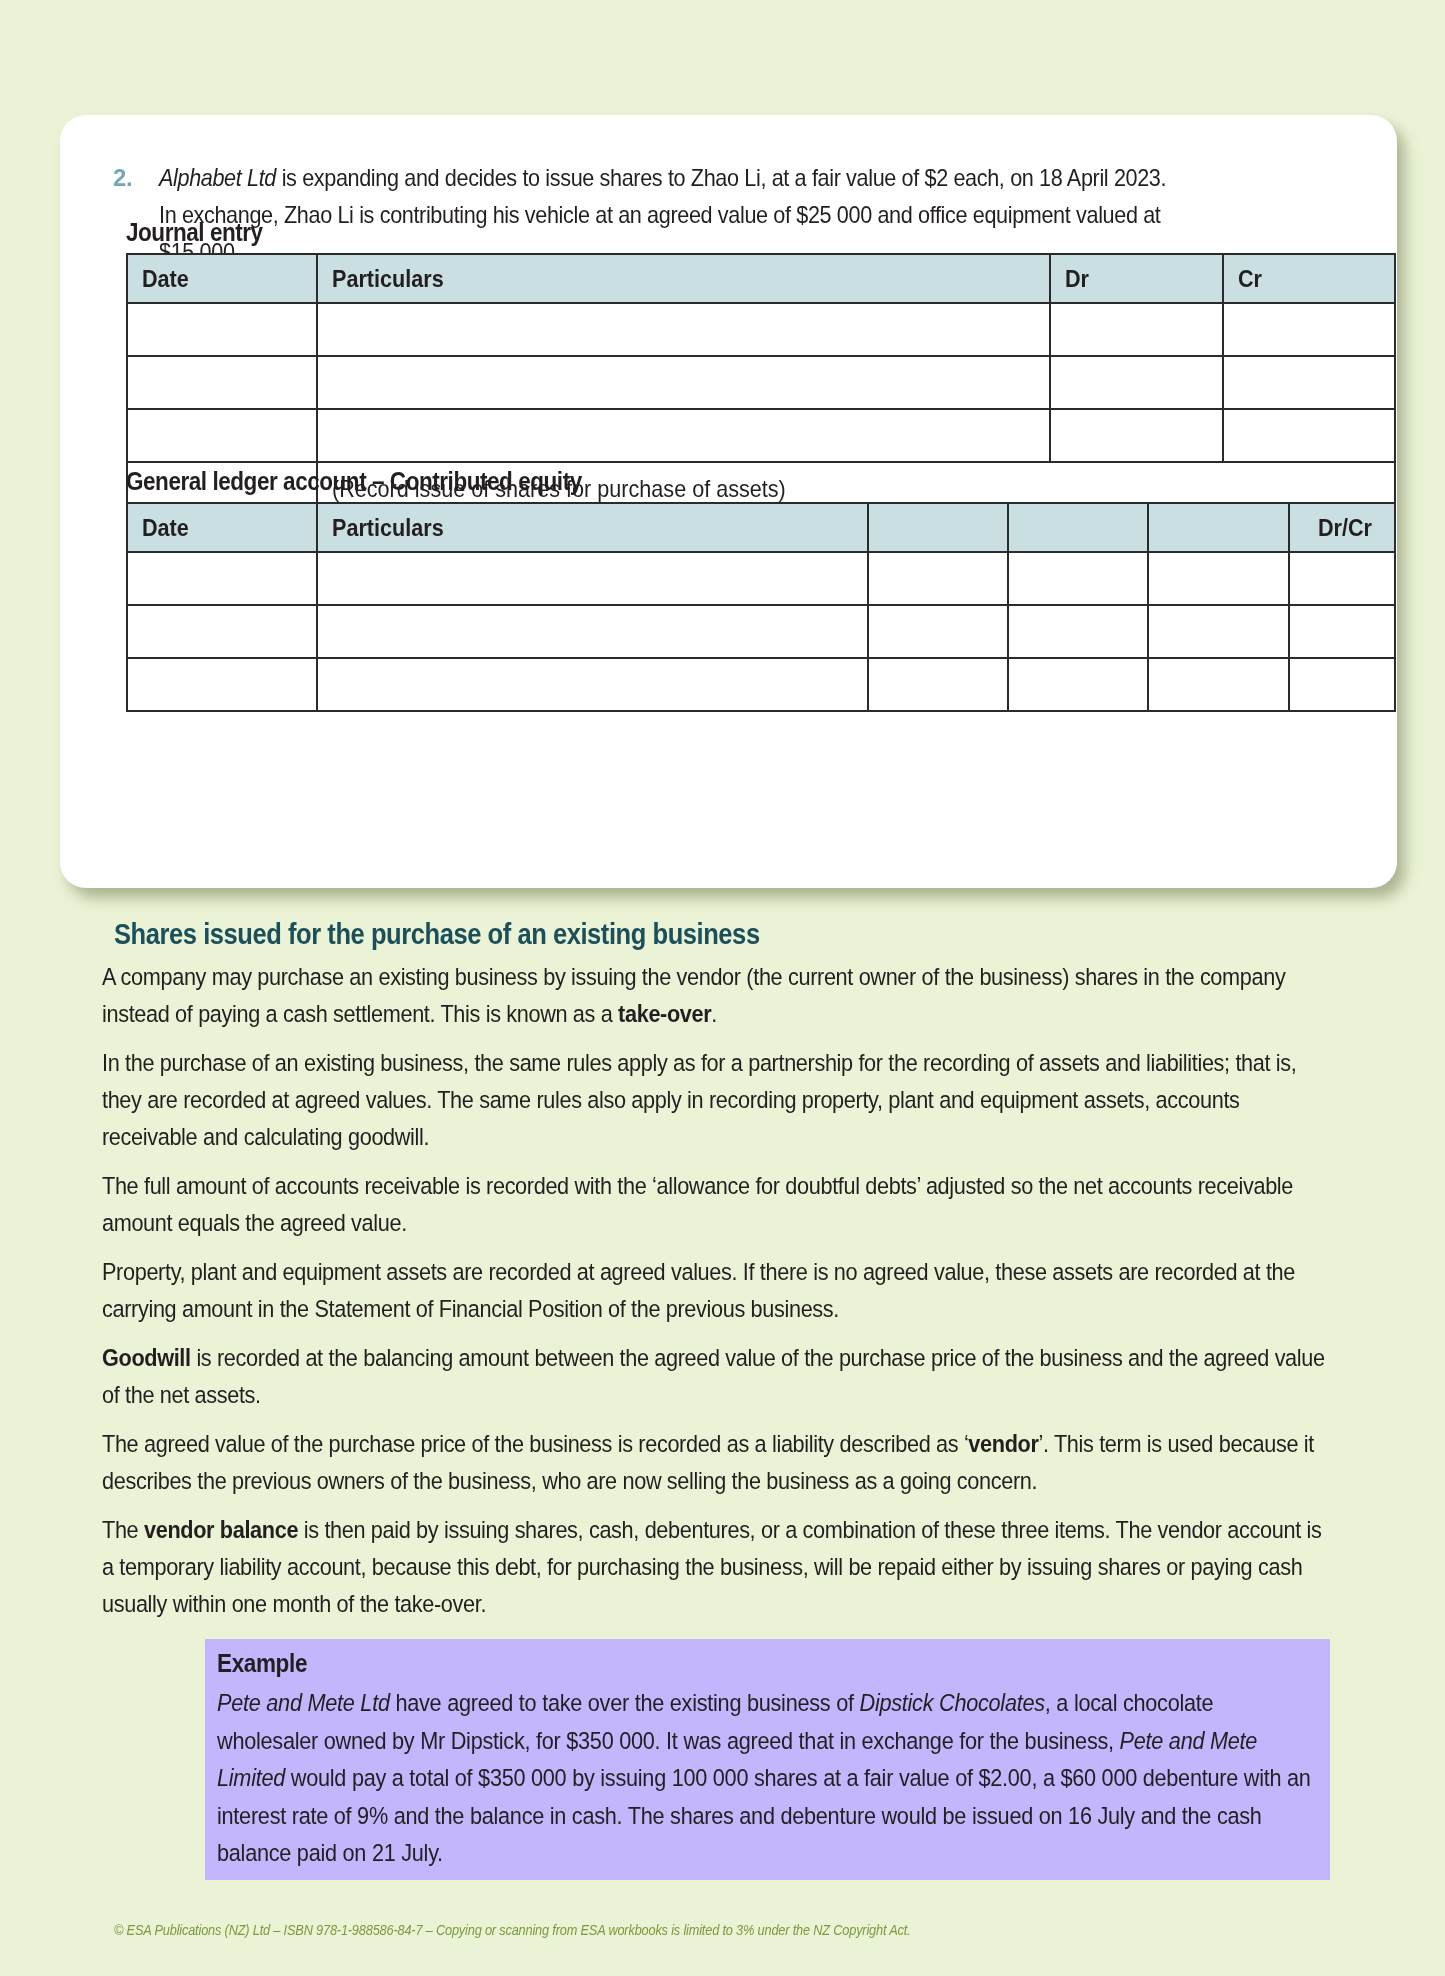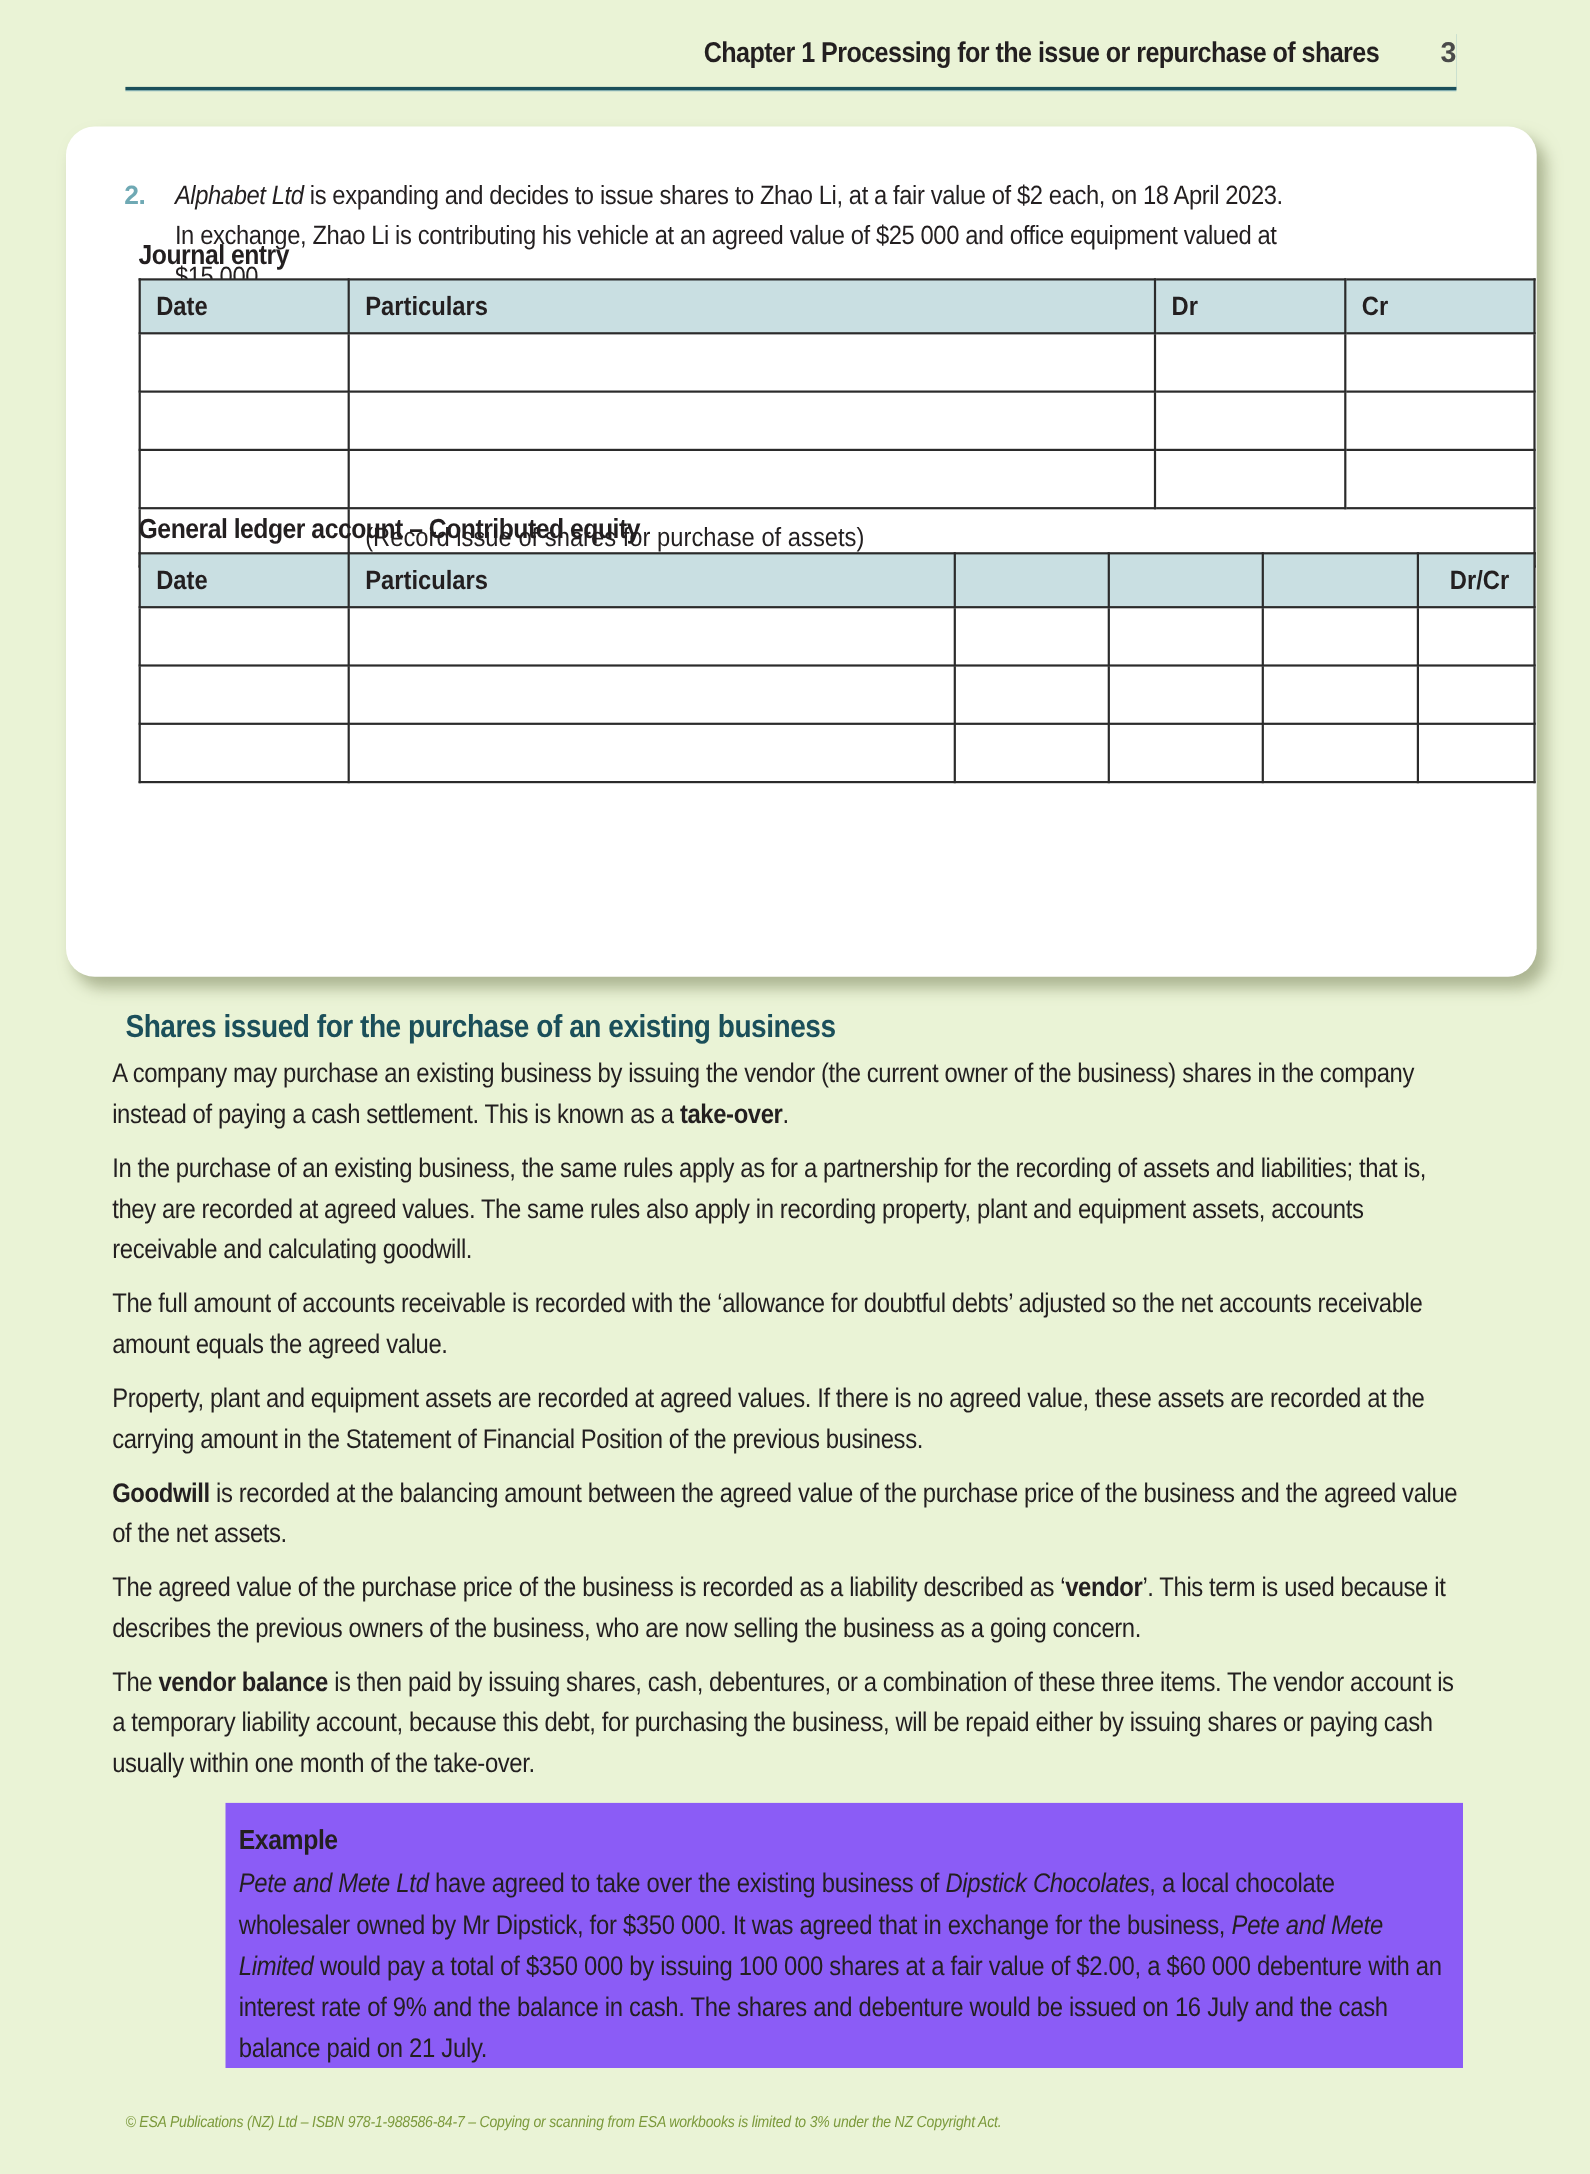--- a/index.html
+++ b/index.html
@@ -147,22 +147,22 @@
     }
     .para b { font-weight: bold; }
 
     
     .example-box {
       position: absolute;
       left: 205px;
       top: 1639px;
       width: 1125px;
       height: 241px;
-      background: #8b5cf6;
-      padding: 16px 12px;
+      background: #c4b5fd;
+      padding: 6px 12px;
     }
     .example-title {
       font-size: 25px;
       font-weight: bold;
       letter-spacing: -0.4px;
       transform: scaleX(0.9);
       transform-origin: left center;
       margin-top: 4px;
       margin-bottom: 6px;
     }
@@ -188,24 +188,20 @@
       transform-origin: left center;
       white-space: nowrap;
       letter-spacing: -0.2px;
     }
   </style>
 </head>
 <body>
 
 <div class="page">
 
-  <div class="running-head">
-    <span class="running-title">Chapter 1 Processing for the issue or repurchase of shares</span>
-    <span class="page-number">3</span>
-  </div>
 
   <div class="card">
     <div class="question">
       <span class="q-num">2.</span>
       <span class="q-text">
         <i>Alphabet Ltd</i><span> is expanding and decides to issue shares to Zhao Li, at a fair value of $2 each, on 18 April 2023.</span><br>
         <span>In exchange, Zhao Li is contributing his vehicle at an agreed value of $25 000 and office equipment valued at</span><br>
         <span>$15 000.</span>
       </span>
     </div>

